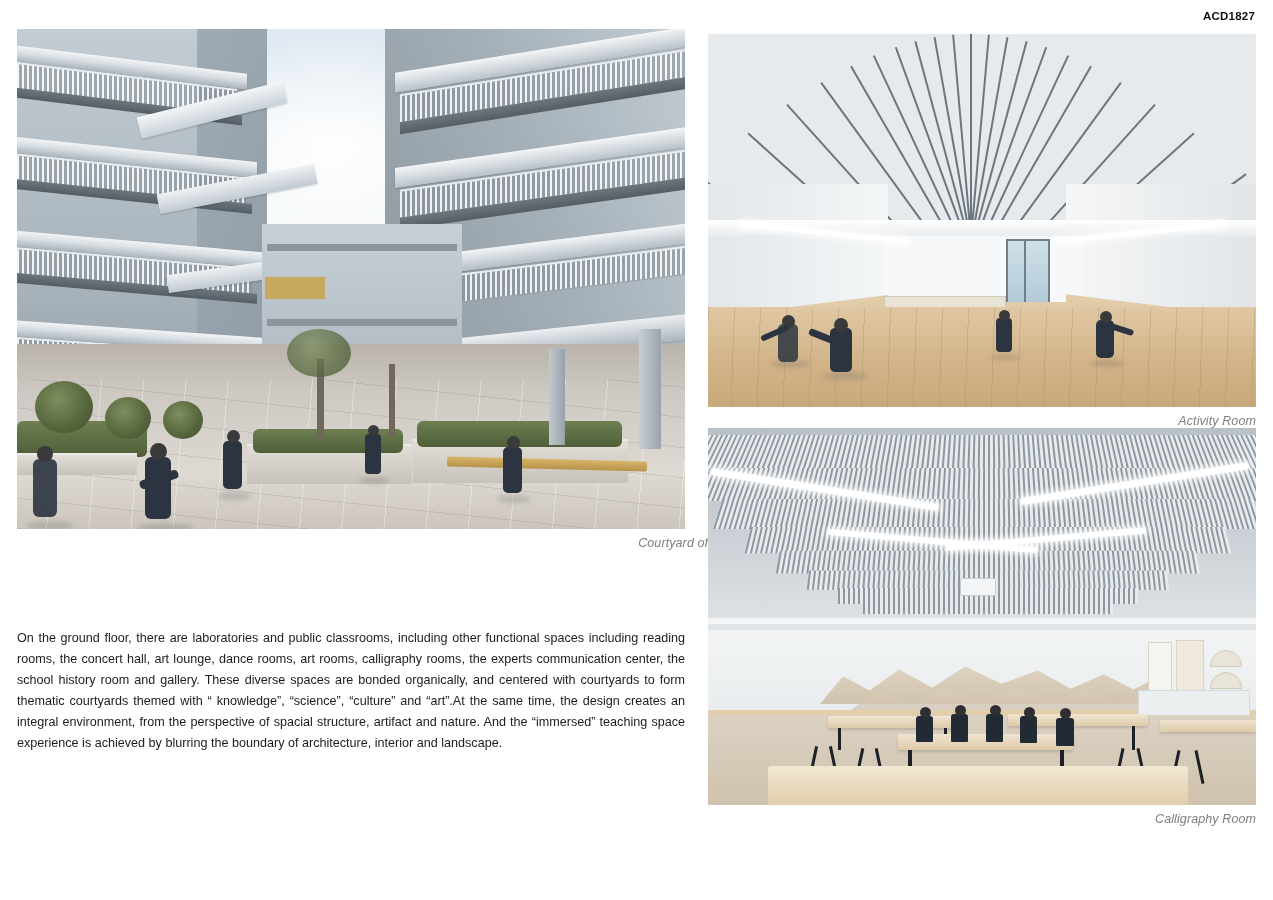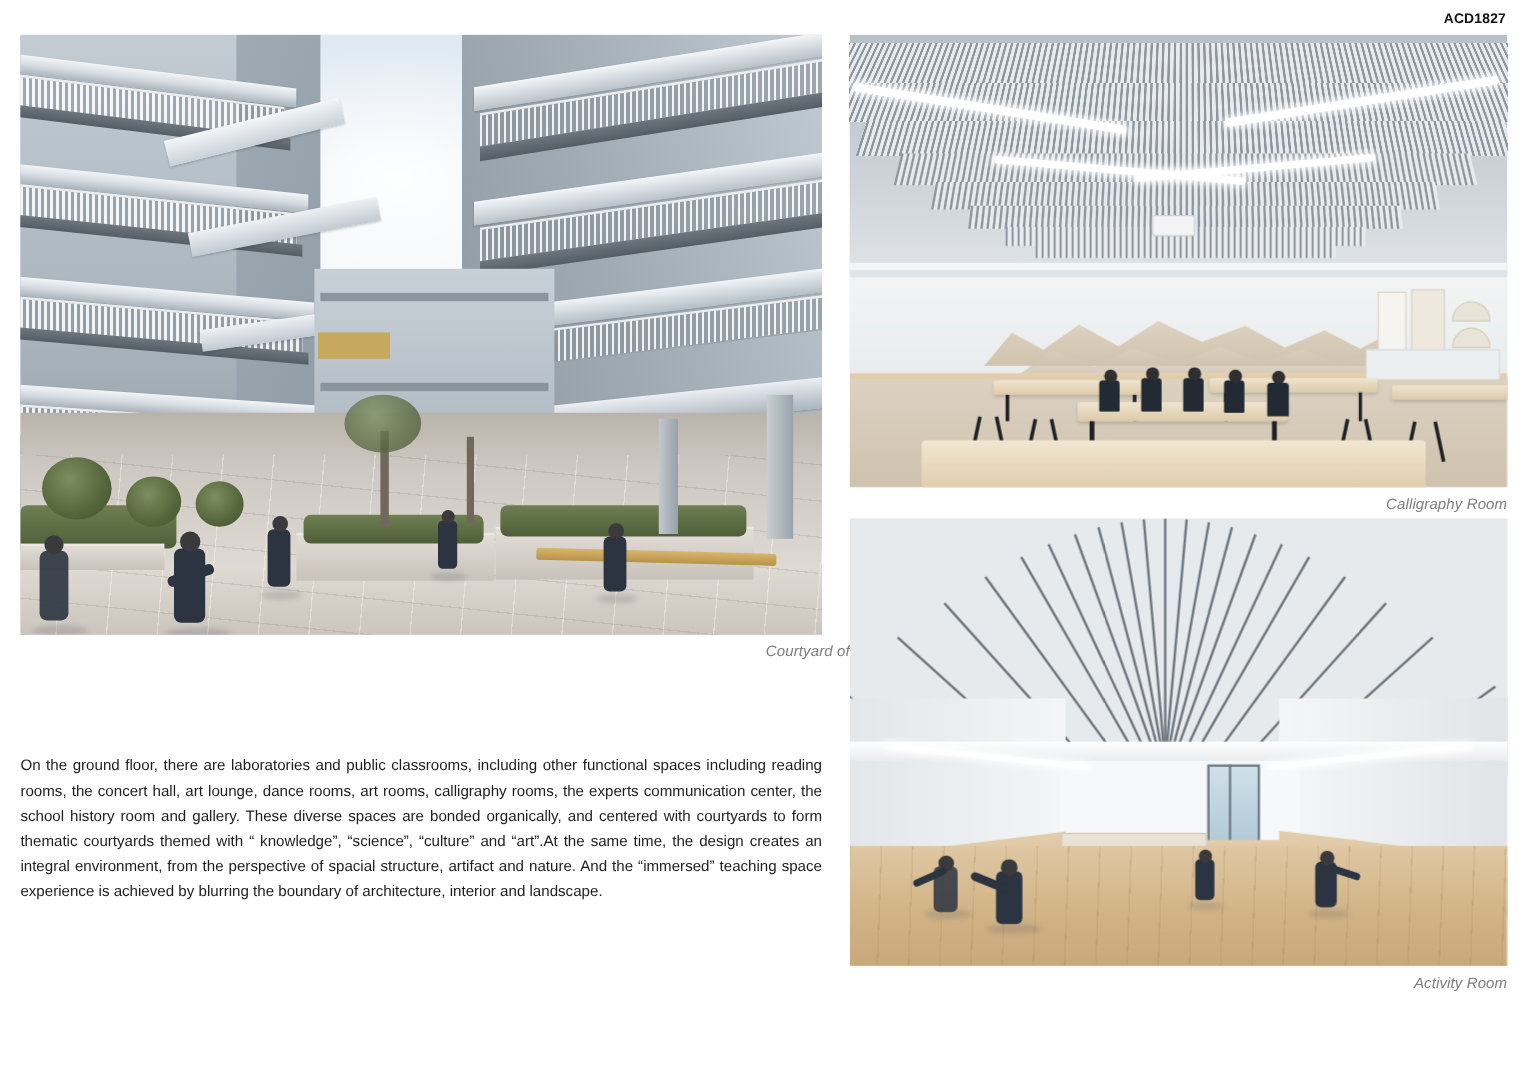--- a/index.html
+++ b/index.html
@@ -382,93 +382,20 @@
       <div class="caption">Courtyard of Building</div>
     </div>
 
   </div>
 
   <div class="body-text">
     <p>On the ground floor, there are laboratories and public classrooms, including other functional spaces including reading rooms, the concert hall, art lounge, dance rooms, art rooms, calligraphy rooms, the experts communication center, the school history room and gallery. These diverse spaces are bonded organically, and centered with courtyards to form thematic courtyards themed with “ knowledge”, “science”, “culture” and “art”.At the same time, the design creates an integral environment, from the perspective of spacial structure, artifact and nature. And the “immersed” teaching space experience is achieved by blurring the boundary of architecture, interior and landscape.</p>
   </div>
 
   <div class="col-right">
-
-    <div class="figure">
-      <div class="photo photo-calli">
-        <div class="cal-ceiling"></div>
-
-        <div class="cal-batten" style="left:-40px; top:4px; width:640px; height:40px; transform:perspective(300px) rotateX(28deg);"></div>
-        <div class="cal-batten" style="left:-20px; top:38px; width:600px; height:36px; transform:perspective(320px) rotateX(25deg);"></div>
-        <div class="cal-batten" style="left:10px; top:70px; width:540px; height:32px; transform:perspective(340px) rotateX(22deg);"></div>
-        <div class="cal-batten" style="left:40px; top:98px; width:480px; height:28px; transform:perspective(360px) rotateX(20deg);"></div>
-        <div class="cal-batten" style="left:70px; top:122px; width:420px; height:24px; transform:perspective(380px) rotateX(18deg);"></div>
-        <div class="cal-batten" style="left:100px; top:142px; width:360px; height:20px; transform:perspective(400px) rotateX(15deg);"></div>
-        <div class="cal-batten" style="left:130px; top:160px; width:300px; height:16px;"></div>
-        <div class="cal-batten" style="left:155px; top:174px; width:250px; height:12px;"></div>
-
-        <div class="cal-light" style="left:2px; top:58px; width:230px; height:7px; transform:rotate(9deg);"></div>
-        <div class="cal-light" style="left:120px; top:110px; width:210px; height:6px; transform:rotate(5deg);"></div>
-        <div class="cal-light" style="right:6px; top:52px; width:230px; height:7px; transform:rotate(-9deg);"></div>
-        <div class="cal-light" style="right:110px; top:108px; width:200px; height:6px; transform:rotate(-5deg);"></div>
-        <div style="position:absolute; left:252px; top:150px; width:34px; height:16px; background:#f2f4f5; border:1px solid #c6ccd0; border-radius:2px;"></div>
-
-        <div class="cal-wall"></div>
-        <div style="position:absolute; left:0; top:196px; width:100%; height:6px; background:#e1e5e8;"></div>
-
-        <div class="cal-mural" style="left:112px; top:228px; width:330px; height:48px; clip-path: polygon(0% 100%, 7% 42%, 15% 72%, 24% 28%, 34% 66%, 44% 22%, 55% 58%, 66% 30%, 76% 68%, 86% 38%, 95% 70%, 100% 52%, 100% 100%);"></div>
-        <div class="cal-mural" style="left:140px; top:250px; width:290px; height:34px; opacity:.75; clip-path: polygon(0% 100%, 10% 40%, 22% 78%, 33% 34%, 46% 70%, 58% 30%, 70% 66%, 82% 36%, 93% 72%, 100% 54%, 100% 100%);"></div>
-
-        <div class="cal-scroll" style="right:84px; top:214px; width:22px; height:76px;"></div>
-        <div class="cal-scroll" style="right:52px; top:212px; width:26px; height:84px; background:#efe9dd;"></div>
-
-        <div style="position:absolute; right:14px; top:222px; width:30px; height:15px; border-radius:30px 30px 0 0; background:#e9e4d8; border:1px solid #d3ccbc;"></div>
-        <div style="position:absolute; right:14px; top:244px; width:30px; height:15px; border-radius:30px 30px 0 0; background:#e9e4d8; border:1px solid #d3ccbc;"></div>
-
-        <div style="position:absolute; left:0; top:282px; width:100%; height:22px; background:linear-gradient(180deg,#e5d0ae,#d6bd95);"></div>
-        <div style="position:absolute; left:430px; top:262px; width:110px; height:44px; background:#eceff0; border:1px solid #d5dadd;"></div>
-
-        <div class="cal-floor"></div>
-
-        <div class="cal-table" style="left:120px; top:288px; width:130px; height:12px;"></div>
-        <div class="cal-leg" style="left:130px; top:300px; width:3px; height:22px;"></div>
-        <div class="cal-leg" style="left:236px; top:300px; width:3px; height:22px;"></div>
-        <div class="cal-table" style="left:300px; top:286px; width:140px; height:12px;"></div>
-        <div class="cal-leg" style="left:312px; top:298px; width:3px; height:24px;"></div>
-        <div class="cal-leg" style="left:424px; top:298px; width:3px; height:24px;"></div>
-        <div class="cal-table" style="left:452px; top:292px; width:96px; height:12px;"></div>
-
-        <div class="cal-table" style="left:190px; top:306px; width:175px; height:16px;"></div>
-        <div class="cal-leg" style="left:200px; top:322px; width:4px; height:34px;"></div>
-        <div class="cal-leg" style="left:352px; top:322px; width:4px; height:34px;"></div>
-
-        <div class="person" style="left:208px; top:288px; width:17px; height:26px;"></div>
-        <div class="person-head" style="left:212px; top:279px; width:11px; height:11px;"></div>
-        <div class="person" style="left:243px; top:286px; width:17px; height:28px;"></div>
-        <div class="person-head" style="left:247px; top:277px; width:11px; height:11px;"></div>
-        <div class="person" style="left:278px; top:286px; width:17px; height:28px;"></div>
-        <div class="person-head" style="left:282px; top:277px; width:11px; height:11px;"></div>
-        <div class="person" style="left:312px; top:288px; width:17px; height:27px;"></div>
-        <div class="person-head" style="left:316px; top:279px; width:11px; height:11px;"></div>
-        <div class="person" style="left:348px; top:290px; width:18px; height:28px;"></div>
-        <div class="person-head" style="left:352px; top:280px; width:11px; height:11px;"></div>
-
-        <div class="cal-leg" style="left:104px; top:318px; width:3px; height:30px; transform:rotate(12deg);"></div>
-        <div class="cal-leg" style="left:124px; top:318px; width:3px; height:30px; transform:rotate(-12deg);"></div>
-        <div class="cal-leg" style="left:150px; top:320px; width:3px; height:32px; transform:rotate(12deg);"></div>
-        <div class="cal-leg" style="left:170px; top:320px; width:3px; height:32px; transform:rotate(-12deg);"></div>
-        <div class="cal-leg" style="left:410px; top:320px; width:3px; height:34px; transform:rotate(12deg);"></div>
-        <div class="cal-leg" style="left:432px; top:320px; width:3px; height:34px; transform:rotate(-12deg);"></div>
-        <div class="cal-leg" style="left:466px; top:322px; width:3px; height:34px; transform:rotate(12deg);"></div>
-        <div class="cal-leg" style="left:490px; top:322px; width:3px; height:34px; transform:rotate(-12deg);"></div>
-
-        <div style="position:absolute; left:60px; top:338px; width:420px; height:40px; background:linear-gradient(180deg,#f2e7d2 0%, #e0cdac 100%); border-radius:3px;"></div>
-      </div>
-      <div class="caption">Calligraphy Room</div>
-    </div>
 
     <div class="figure" style="margin-top:5px;">
       <div class="photo photo-activity">
         <div class="act-ceiling">
           <div class="fan" style="left:262px; top:0px; width:2px; height:200px; transform:rotate(0deg);"></div>
           <div class="fan" style="left:262px; top:0px; width:2px; height:205px; transform:rotate(5deg);"></div>
           <div class="fan" style="left:262px; top:0px; width:2px; height:205px; transform:rotate(-5deg);"></div>
           <div class="fan" style="left:262px; top:0px; width:2px; height:210px; transform:rotate(10deg);"></div>
           <div class="fan" style="left:262px; top:0px; width:2px; height:210px; transform:rotate(-10deg);"></div>
           <div class="fan" style="left:262px; top:0px; width:2px; height:215px; transform:rotate(15deg);"></div>
@@ -528,14 +455,87 @@
         <div class="kid-head" style="left:291px; top:276px; width:11px; height:11px;"></div>
 
         <div class="cy-shadow" style="left:382px; top:326px; width:34px; height:7px;"></div>
         <div class="kid" style="left:388px; top:286px; width:18px; height:38px; border-radius:5px;"></div>
         <div class="kid-head" style="left:392px; top:277px; width:12px; height:12px;"></div>
         <div class="kid" style="left:398px; top:292px; width:28px; height:6px; transform:rotate(18deg); border-radius:4px;"></div>
       </div>
       <div class="caption">Activity Room</div>
     </div>
 
+    <div class="figure">
+      <div class="photo photo-calli">
+        <div class="cal-ceiling"></div>
+
+        <div class="cal-batten" style="left:-40px; top:4px; width:640px; height:40px; transform:perspective(300px) rotateX(28deg);"></div>
+        <div class="cal-batten" style="left:-20px; top:38px; width:600px; height:36px; transform:perspective(320px) rotateX(25deg);"></div>
+        <div class="cal-batten" style="left:10px; top:70px; width:540px; height:32px; transform:perspective(340px) rotateX(22deg);"></div>
+        <div class="cal-batten" style="left:40px; top:98px; width:480px; height:28px; transform:perspective(360px) rotateX(20deg);"></div>
+        <div class="cal-batten" style="left:70px; top:122px; width:420px; height:24px; transform:perspective(380px) rotateX(18deg);"></div>
+        <div class="cal-batten" style="left:100px; top:142px; width:360px; height:20px; transform:perspective(400px) rotateX(15deg);"></div>
+        <div class="cal-batten" style="left:130px; top:160px; width:300px; height:16px;"></div>
+        <div class="cal-batten" style="left:155px; top:174px; width:250px; height:12px;"></div>
+
+        <div class="cal-light" style="left:2px; top:58px; width:230px; height:7px; transform:rotate(9deg);"></div>
+        <div class="cal-light" style="left:120px; top:110px; width:210px; height:6px; transform:rotate(5deg);"></div>
+        <div class="cal-light" style="right:6px; top:52px; width:230px; height:7px; transform:rotate(-9deg);"></div>
+        <div class="cal-light" style="right:110px; top:108px; width:200px; height:6px; transform:rotate(-5deg);"></div>
+        <div style="position:absolute; left:252px; top:150px; width:34px; height:16px; background:#f2f4f5; border:1px solid #c6ccd0; border-radius:2px;"></div>
+
+        <div class="cal-wall"></div>
+        <div style="position:absolute; left:0; top:196px; width:100%; height:6px; background:#e1e5e8;"></div>
+
+        <div class="cal-mural" style="left:112px; top:228px; width:330px; height:48px; clip-path: polygon(0% 100%, 7% 42%, 15% 72%, 24% 28%, 34% 66%, 44% 22%, 55% 58%, 66% 30%, 76% 68%, 86% 38%, 95% 70%, 100% 52%, 100% 100%);"></div>
+        <div class="cal-mural" style="left:140px; top:250px; width:290px; height:34px; opacity:.75; clip-path: polygon(0% 100%, 10% 40%, 22% 78%, 33% 34%, 46% 70%, 58% 30%, 70% 66%, 82% 36%, 93% 72%, 100% 54%, 100% 100%);"></div>
+
+        <div class="cal-scroll" style="right:84px; top:214px; width:22px; height:76px;"></div>
+        <div class="cal-scroll" style="right:52px; top:212px; width:26px; height:84px; background:#efe9dd;"></div>
+
+        <div style="position:absolute; right:14px; top:222px; width:30px; height:15px; border-radius:30px 30px 0 0; background:#e9e4d8; border:1px solid #d3ccbc;"></div>
+        <div style="position:absolute; right:14px; top:244px; width:30px; height:15px; border-radius:30px 30px 0 0; background:#e9e4d8; border:1px solid #d3ccbc;"></div>
+
+        <div style="position:absolute; left:0; top:282px; width:100%; height:22px; background:linear-gradient(180deg,#e5d0ae,#d6bd95);"></div>
+        <div style="position:absolute; left:430px; top:262px; width:110px; height:44px; background:#eceff0; border:1px solid #d5dadd;"></div>
+
+        <div class="cal-floor"></div>
+
+        <div class="cal-table" style="left:120px; top:288px; width:130px; height:12px;"></div>
+        <div class="cal-leg" style="left:130px; top:300px; width:3px; height:22px;"></div>
+        <div class="cal-leg" style="left:236px; top:300px; width:3px; height:22px;"></div>
+        <div class="cal-table" style="left:300px; top:286px; width:140px; height:12px;"></div>
+        <div class="cal-leg" style="left:312px; top:298px; width:3px; height:24px;"></div>
+        <div class="cal-leg" style="left:424px; top:298px; width:3px; height:24px;"></div>
+        <div class="cal-table" style="left:452px; top:292px; width:96px; height:12px;"></div>
+
+        <div class="cal-table" style="left:190px; top:306px; width:175px; height:16px;"></div>
+        <div class="cal-leg" style="left:200px; top:322px; width:4px; height:34px;"></div>
+        <div class="cal-leg" style="left:352px; top:322px; width:4px; height:34px;"></div>
+
+        <div class="person" style="left:208px; top:288px; width:17px; height:26px;"></div>
+        <div class="person-head" style="left:212px; top:279px; width:11px; height:11px;"></div>
+        <div class="person" style="left:243px; top:286px; width:17px; height:28px;"></div>
+        <div class="person-head" style="left:247px; top:277px; width:11px; height:11px;"></div>
+        <div class="person" style="left:278px; top:286px; width:17px; height:28px;"></div>
+        <div class="person-head" style="left:282px; top:277px; width:11px; height:11px;"></div>
+        <div class="person" style="left:312px; top:288px; width:17px; height:27px;"></div>
+        <div class="person-head" style="left:316px; top:279px; width:11px; height:11px;"></div>
+        <div class="person" style="left:348px; top:290px; width:18px; height:28px;"></div>
+        <div class="person-head" style="left:352px; top:280px; width:11px; height:11px;"></div>
+
+        <div class="cal-leg" style="left:104px; top:318px; width:3px; height:30px; transform:rotate(12deg);"></div>
+        <div class="cal-leg" style="left:124px; top:318px; width:3px; height:30px; transform:rotate(-12deg);"></div>
+        <div class="cal-leg" style="left:150px; top:320px; width:3px; height:32px; transform:rotate(12deg);"></div>
+        <div class="cal-leg" style="left:170px; top:320px; width:3px; height:32px; transform:rotate(-12deg);"></div>
+        <div class="cal-leg" style="left:410px; top:320px; width:3px; height:34px; transform:rotate(12deg);"></div>
+        <div class="cal-leg" style="left:432px; top:320px; width:3px; height:34px; transform:rotate(-12deg);"></div>
+        <div class="cal-leg" style="left:466px; top:322px; width:3px; height:34px; transform:rotate(12deg);"></div>
+        <div class="cal-leg" style="left:490px; top:322px; width:3px; height:34px; transform:rotate(-12deg);"></div>
+
+        <div style="position:absolute; left:60px; top:338px; width:420px; height:40px; background:linear-gradient(180deg,#f2e7d2 0%, #e0cdac 100%); border-radius:3px;"></div>
+      </div>
+      <div class="caption">Calligraphy Room</div>
+    </div>
+
   </div>
 </div>
 
 </body></html>

